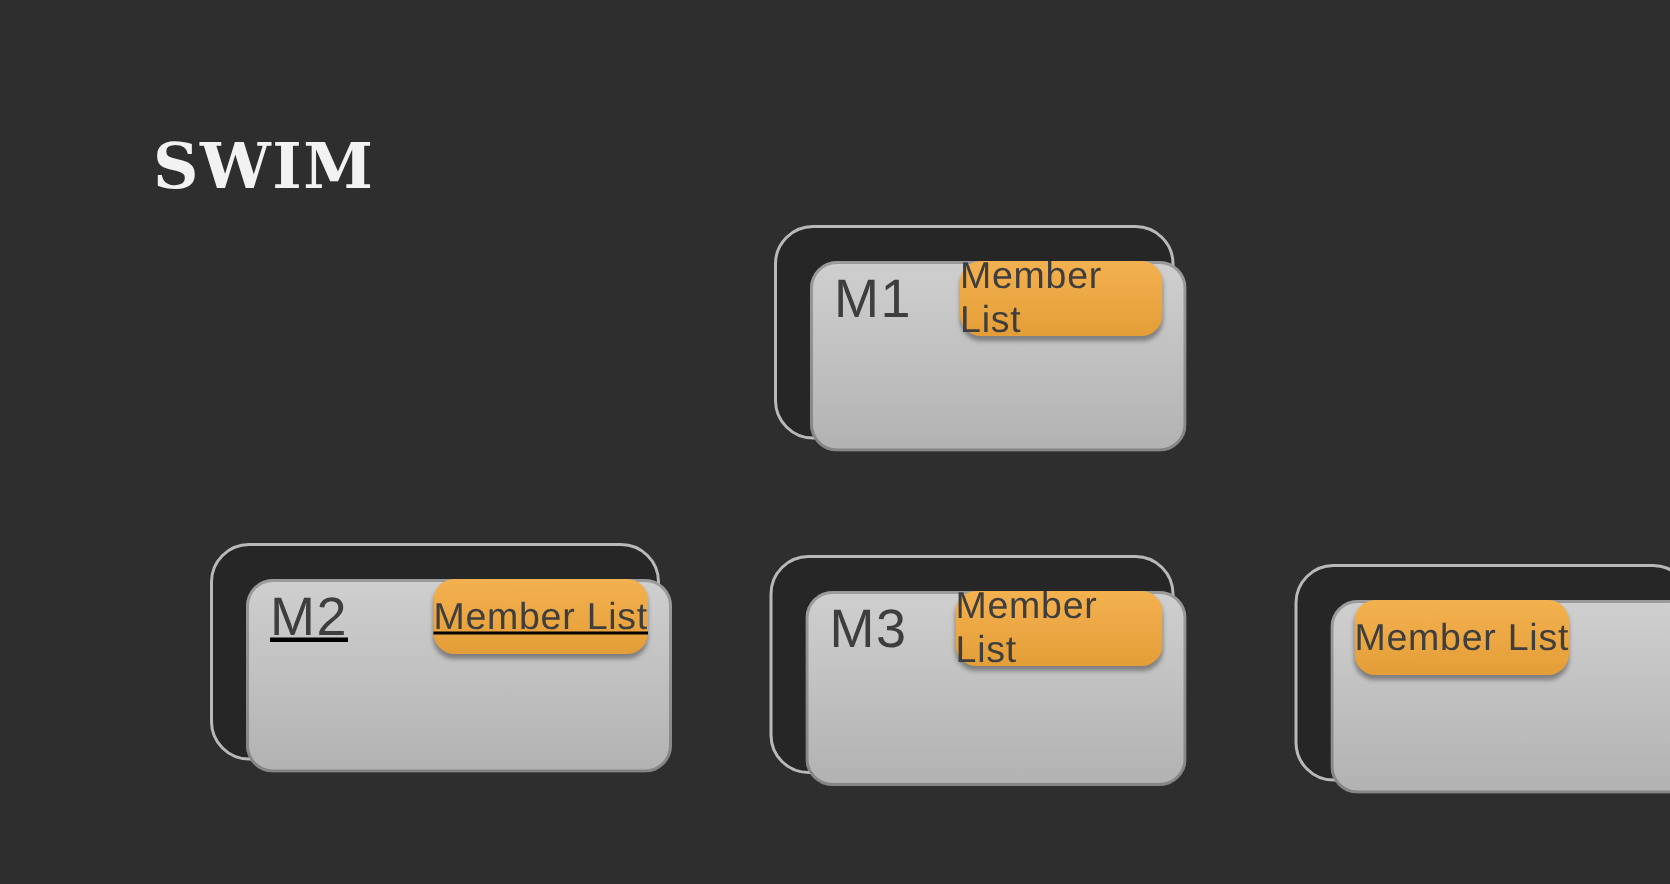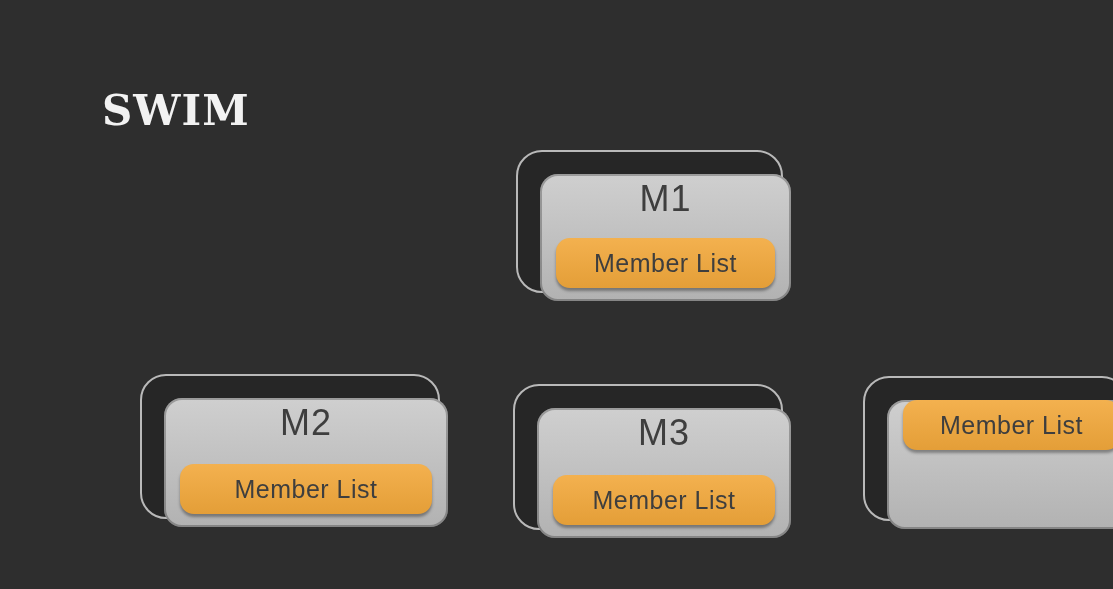--- a/index.html
+++ b/index.html
@@ -39,21 +39,21 @@
     border-radius:26px;
     background:var(--node-gap);
     padding:6px;
   }
   .node-inner{
     width:100%;height:100%;
     border-radius:18px;
     background:linear-gradient(180deg, rgba(255,255,255,.16), rgba(0,0,0,.10)), var(--node-gray);
     box-shadow:inset 0 0 0 2px rgba(0,0,0,.25);
     display:flex;
-    flex-direction:column;
+    flex-direction:row;
     align-items:stretch;
     justify-content:space-between;
     overflow:hidden;
   }
   .node-label{
     text-align:center;
     margin-top:4px;
     font-size:36px;
     font-weight:400;
     color:var(--text-dark);
@@ -67,22 +67,22 @@
     box-shadow:0 3px 3px rgba(0,0,0,.35);
     color:var(--text-dark);
     font-size:25px;
     display:flex;
     align-items:center;
     justify-content:center;
     letter-spacing:.5px;
   }
 
   .node-m1{left:452px;top:86px;width:267px;height:143px;}
-  .node-m2{left:76px;top:310px;width:300px;height:145px;}
-  .node-m3{left:449px;top:320px;width:270px;height:146px;}
+  .node-m2{left:76px;top:298px;width:300px;height:145px;text-decoration:underline;}
+  .node-m3{left:449px;top:306px;width:270px;height:146px;}
   .node-m4{left:799px;top:312px;width:265px;height:145px;}
 
   .caption{
     position:absolute;
     left:0;right:0;
     top:534px;
     text-align:center;
     font-size:40px;
     font-weight:300;
     color:var(--text-light);

